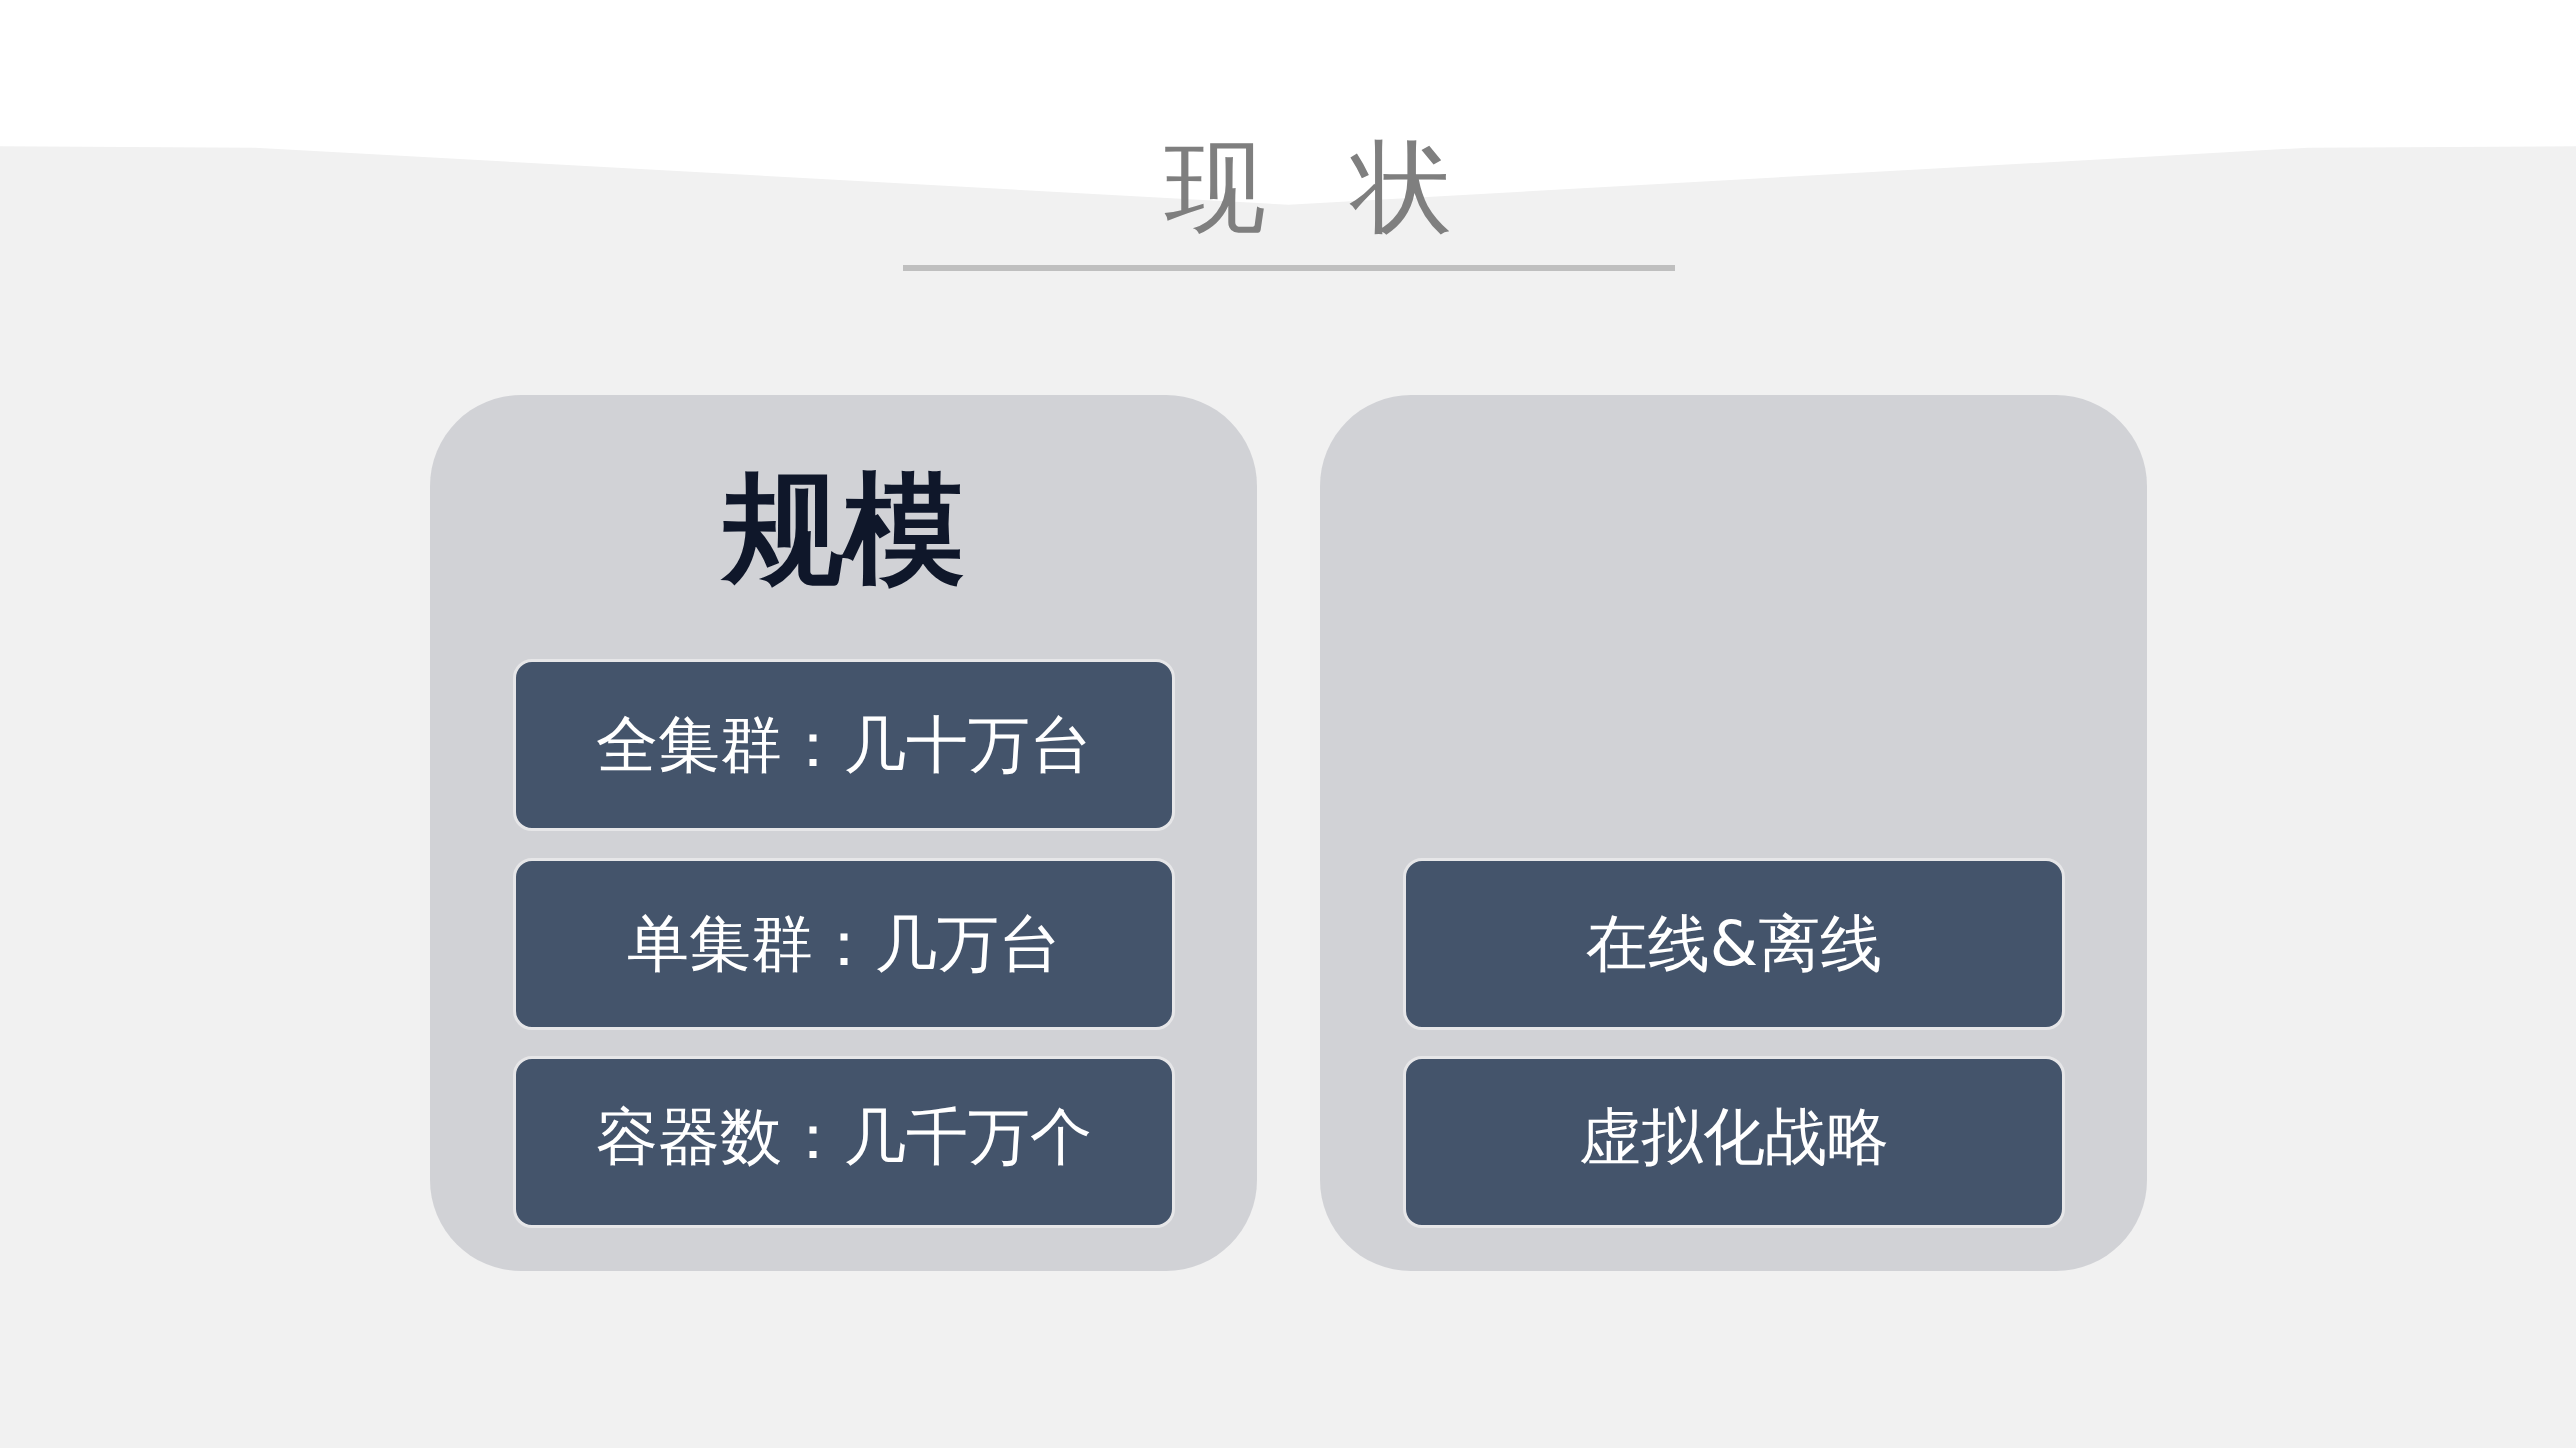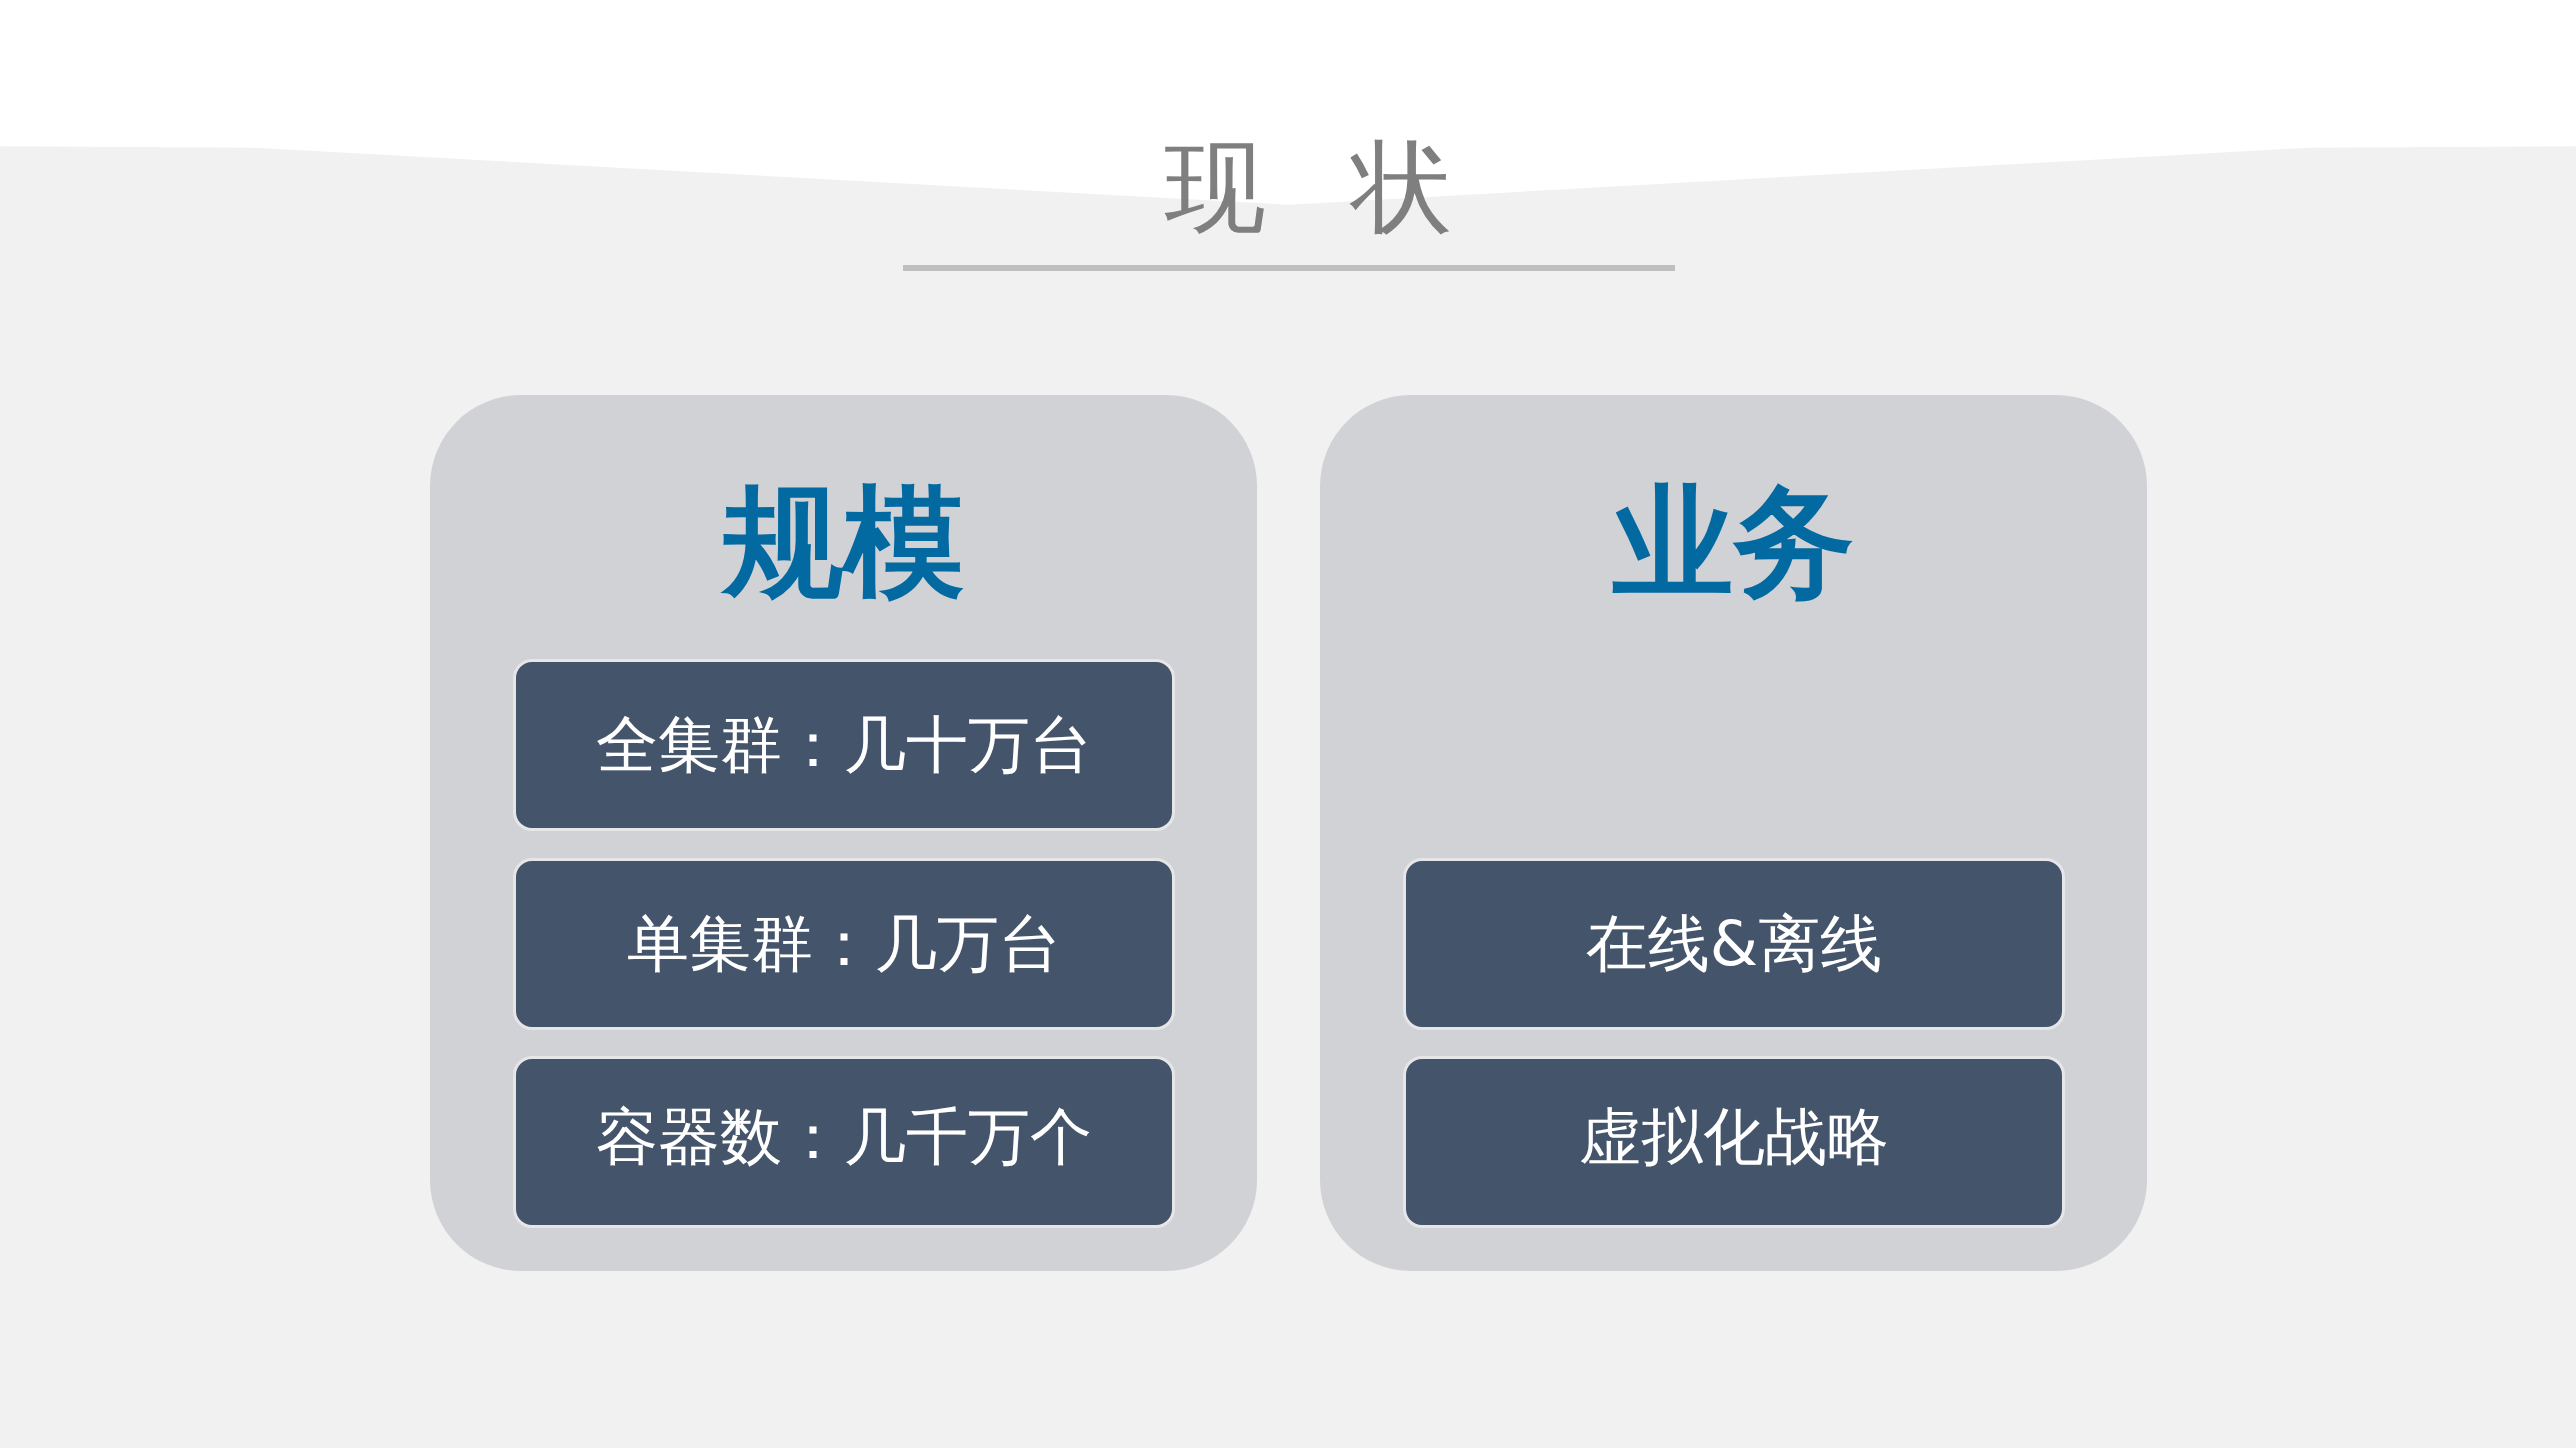--- a/index.html
+++ b/index.html
@@ -19,22 +19,22 @@
     position: absolute; left: 903px; top: 265px; width: 772px; height: 6px;
     background: #bfbfbf;
   }
   .card {
     position: absolute; top: 395px; width: 827px; height: 876px;
     background: #d1d2d6; border-radius: 91px;
   }
   .card.left { left: 430px; }
   .card.right { left: 1320px; }
   .card-heading {
-    position: absolute; left: 0; width: 100%; top: 81px; text-align: center;
-    font-size: 121px; font-weight: bold; color: #0369a1; line-height: 134px;
+    position: absolute; left: 0; width: 100%; top: 68px; text-align: center;
+    font-size: 121px; font-weight: bold; color: #0f172a; line-height: 134px;
   }
   .item {
     position: absolute; left: 83px; width: 662px; height: 172px;
     box-sizing: border-box; background: #44546b;
     border: 3.4px solid #e6e6e8; border-radius: 19px;
     display: flex; align-items: center; justify-content: center;
     color: #ffffff; font-size: 62px; line-height: 1;
   }
   .item.i0 { top: 264px; }
   .item.i1 { top: 463px; }
@@ -51,17 +51,16 @@
 <div class="title-underline"></div>
 
 <div class="card left">
   <div class="card-heading">规模</div>
   <div class="item i1">单集群：几万台</div>
   <div class="item i0">全集群：几十万台</div>
   <div class="item i2">容器数：几千万个</div>
 </div>
 
 <div class="card right">
-  <div class="card-heading">业务</div>
   <div class="item i1">在线&amp;离线</div>
   <div class="item i2">虚拟化战略</div>
 </div>
 
 
 </body></html>

